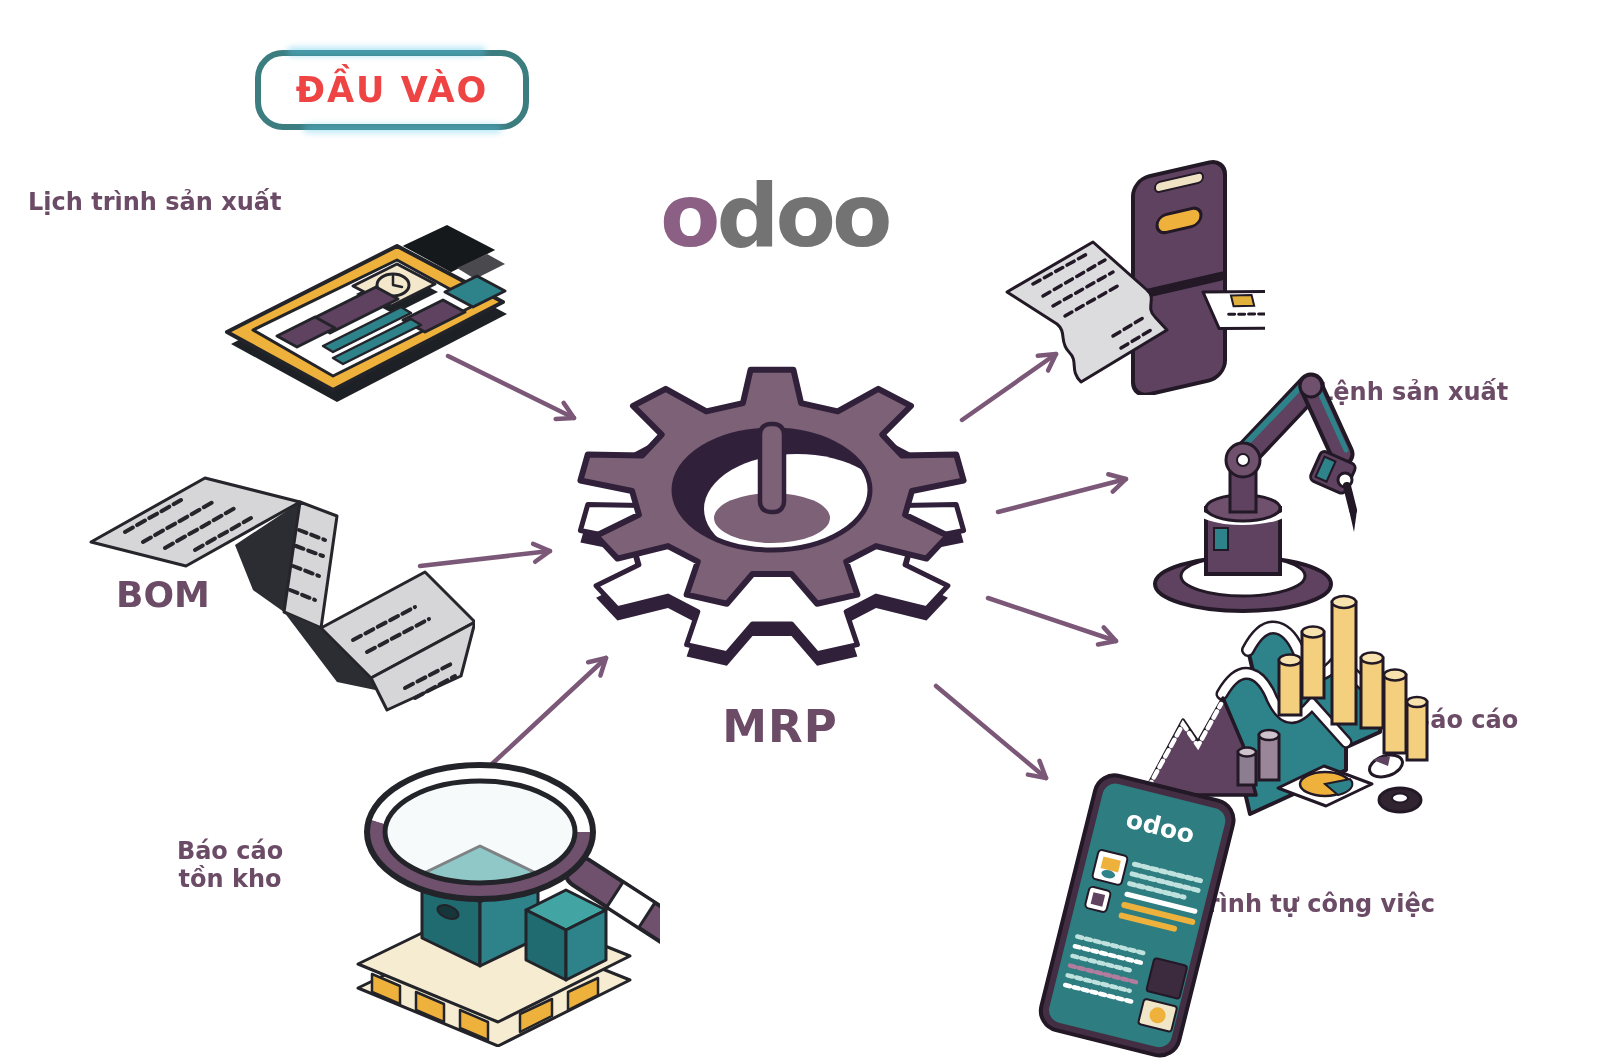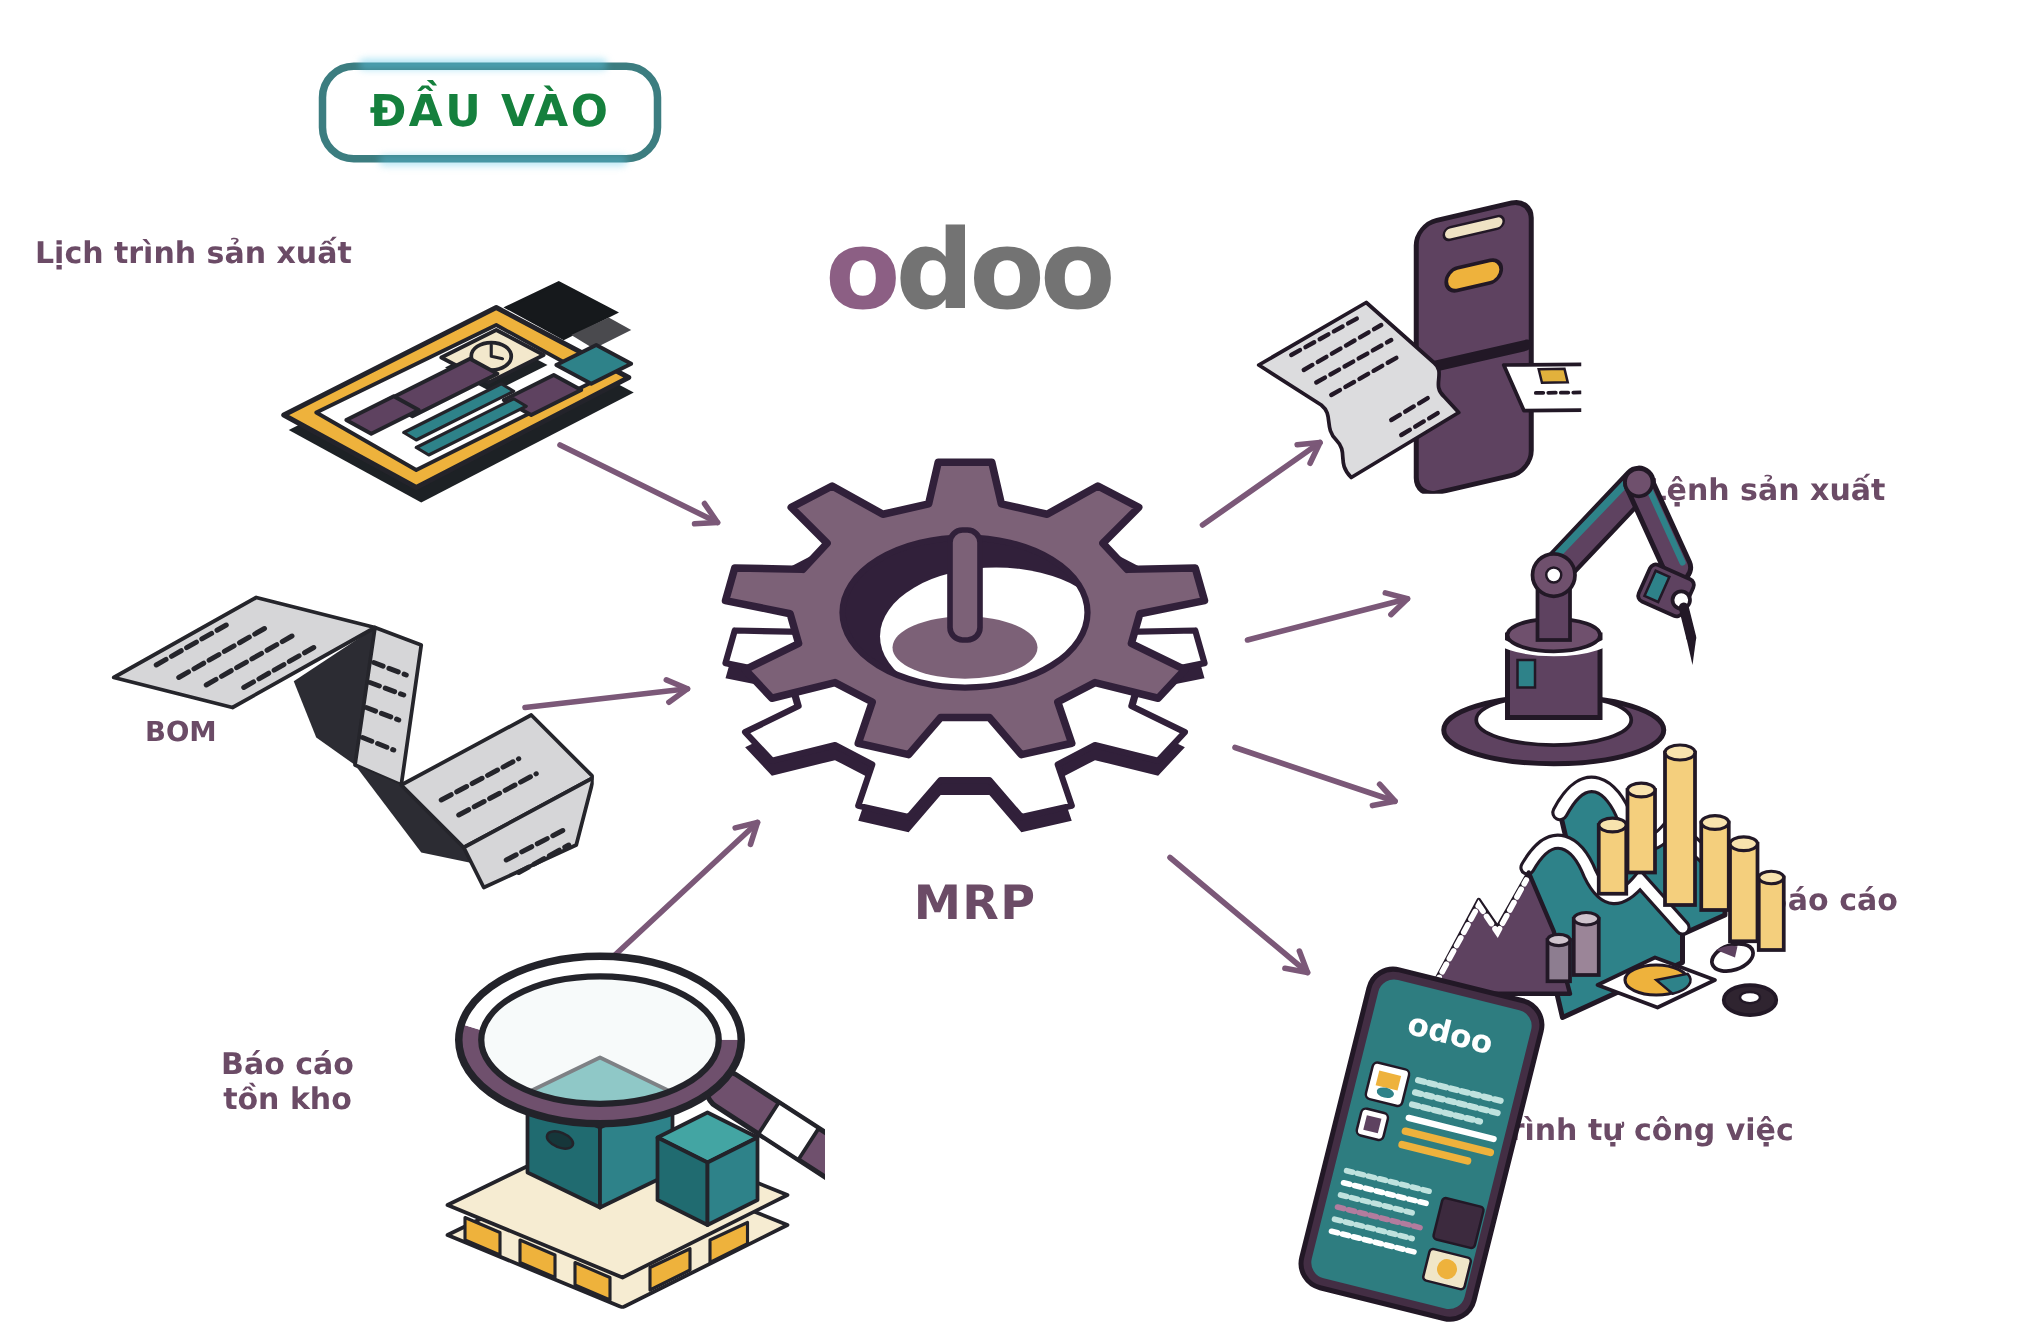--- a/index.html
+++ b/index.html
@@ -1,44 +1,44 @@
 <!DOCTYPE html>
 <html><head>
 <meta charset="utf-8">
 <style>
   html,body{margin:0;padding:0;background:#ffffff;}
   .canvas{position:relative;width:1620px;height:1062px;background:#fff;overflow:hidden;
           font-family:"DejaVu Sans", sans-serif;}
   .abs{position:absolute;}
   .badge{position:absolute;background:#fff;border:6px solid #3c7d80;border-radius:28px;
          display:flex;align-items:center;justify-content:center;
-         font-weight:700;font-size:35px;letter-spacing:2px;color:#15803d;}
+         font-weight:700;font-size:35px;letter-spacing:2px;color:#ef4444;}
   .badge::before{content:"";position:absolute;left:10%;right:14%;top:-9px;height:9px;
          background:rgba(92,200,232,.45);filter:blur(3px);border-radius:5px;}
   .badge::after{content:"";position:absolute;left:16%;right:8%;bottom:-9px;height:9px;
          background:rgba(92,200,232,.40);filter:blur(3px);border-radius:5px;}
   .lbl{position:absolute;color:#6b4b66;font-weight:700;font-size:24px;white-space:nowrap;}
   .lbl-center{text-align:center;white-space:normal;line-height:1.15;}
   .logo{position:absolute;font-weight:700;font-size:88px;line-height:1;letter-spacing:-4px;}
   .logo .o1{color:#8c5f84;}
   .logo .rest{color:#737373;}
-  .mrp{position:absolute;font-weight:700;font-size:38px;color:#6b4b66;text-align:center;letter-spacing:1px;}
+  .mrp{position:absolute;font-weight:700;font-size:45px;color:#6b4b66;text-align:center;letter-spacing:1px;}
   svg{display:block;}
 </style>
 </head>
 <body>
 
 <div class="canvas">
 
   <div class="badge" style="left:255px;top:50px;width:262px;height:68px;">
     <span>ĐẦU VÀO</span>
   </div>
 
   <div class="lbl" style="left:28px;top:188px;">Lịch trình sản xuất</div>
-  <div class="lbl" style="left:116px;top:574px;font-size:22px;text-align:right;">BOM</div>
+  <div class="lbl" style="left:116px;top:574px;font-size:36px;text-align:right;">BOM</div>
   <div class="lbl lbl-center" style="left:135px;top:838px;width:190px;">
     <span style="display:block;">Báo cáo</span>
     <span style="display:block;">tồn kho</span>
   </div>
   <div class="lbl" style="left:1318px;top:378px;">Lệnh sản xuất</div>
   <div class="lbl" style="left:1412px;top:706px;">Báo cáo</div>
   <div class="lbl" style="left:1194px;top:890px;">Trình tự công việc</div>
 
   <div class="logo" style="left:660px;top:172px;">
     <span class="o1">o</span><span class="rest">doo</span>

